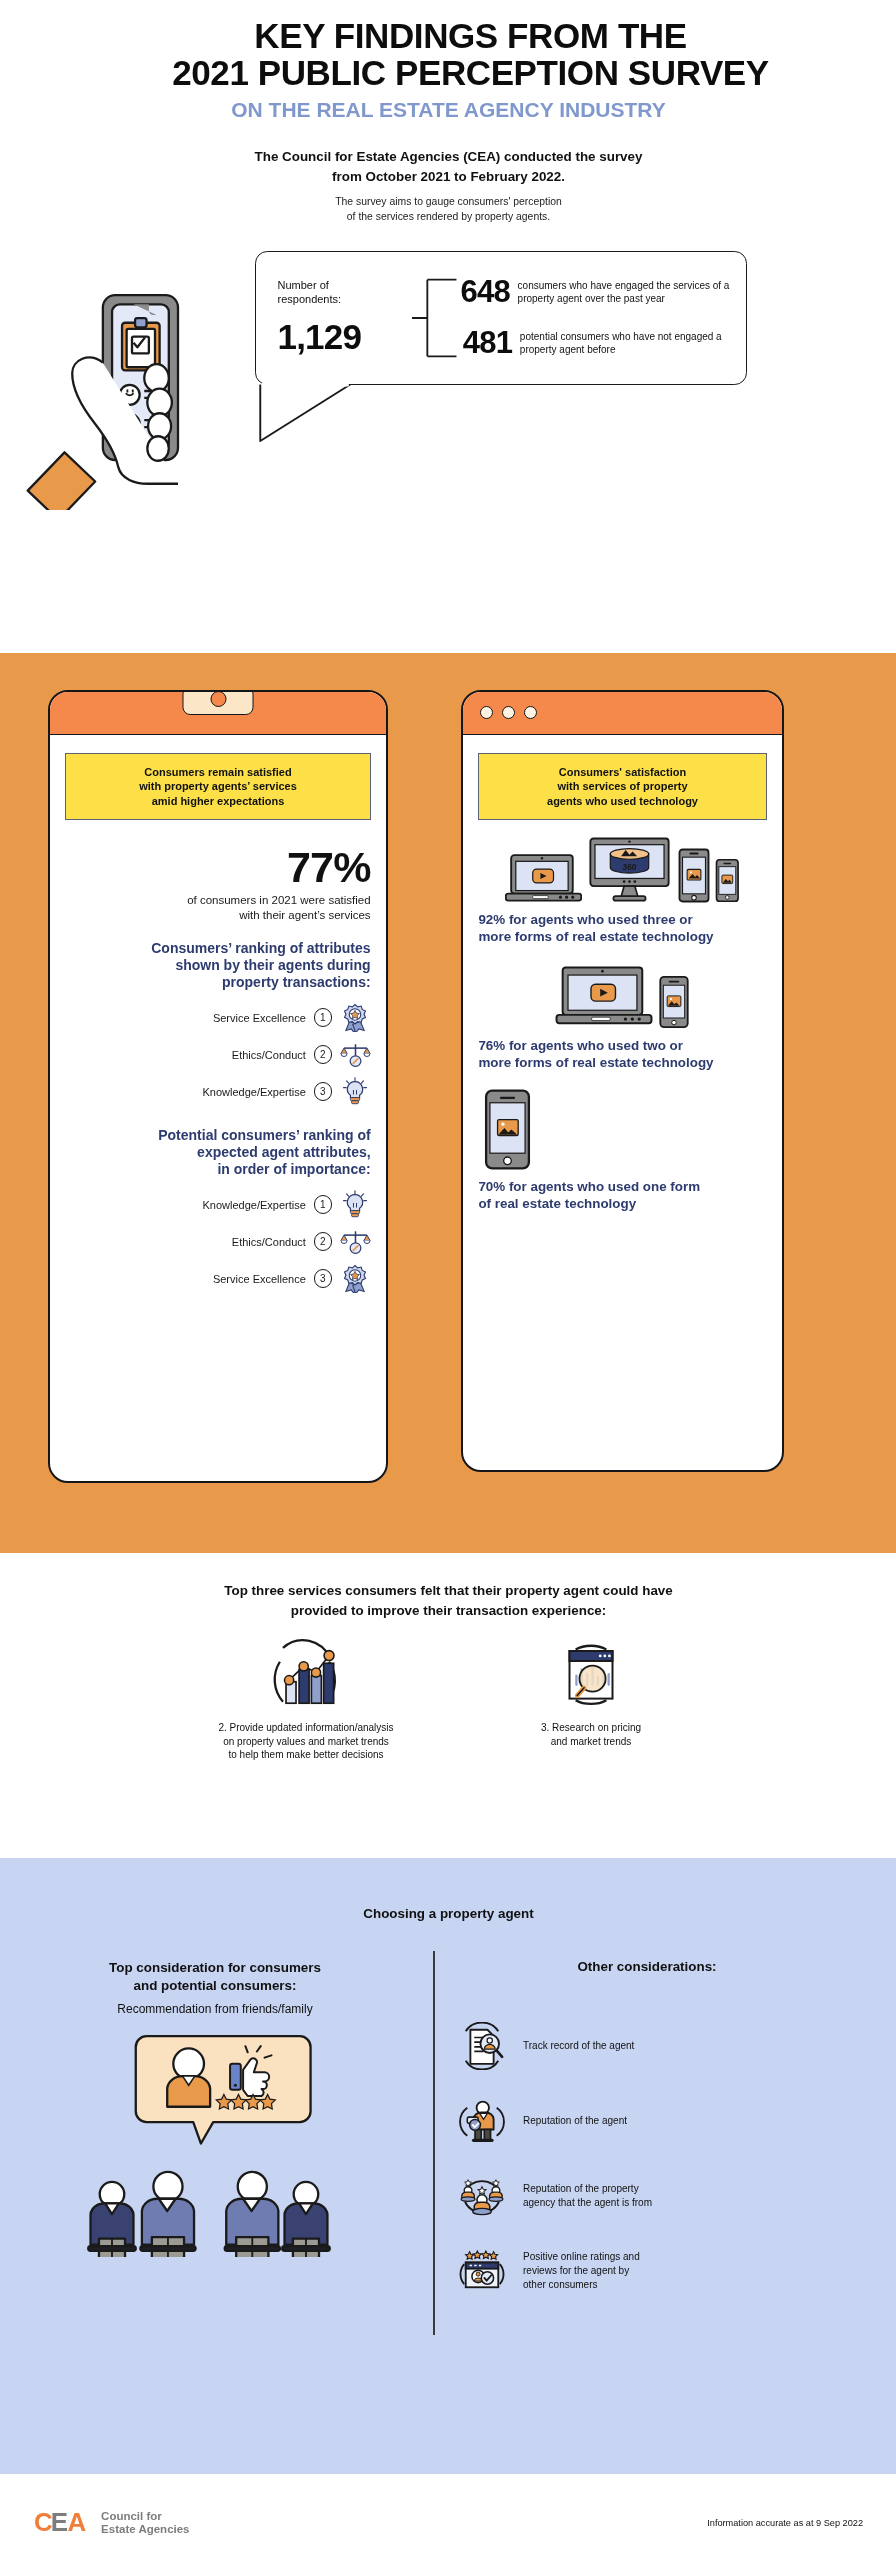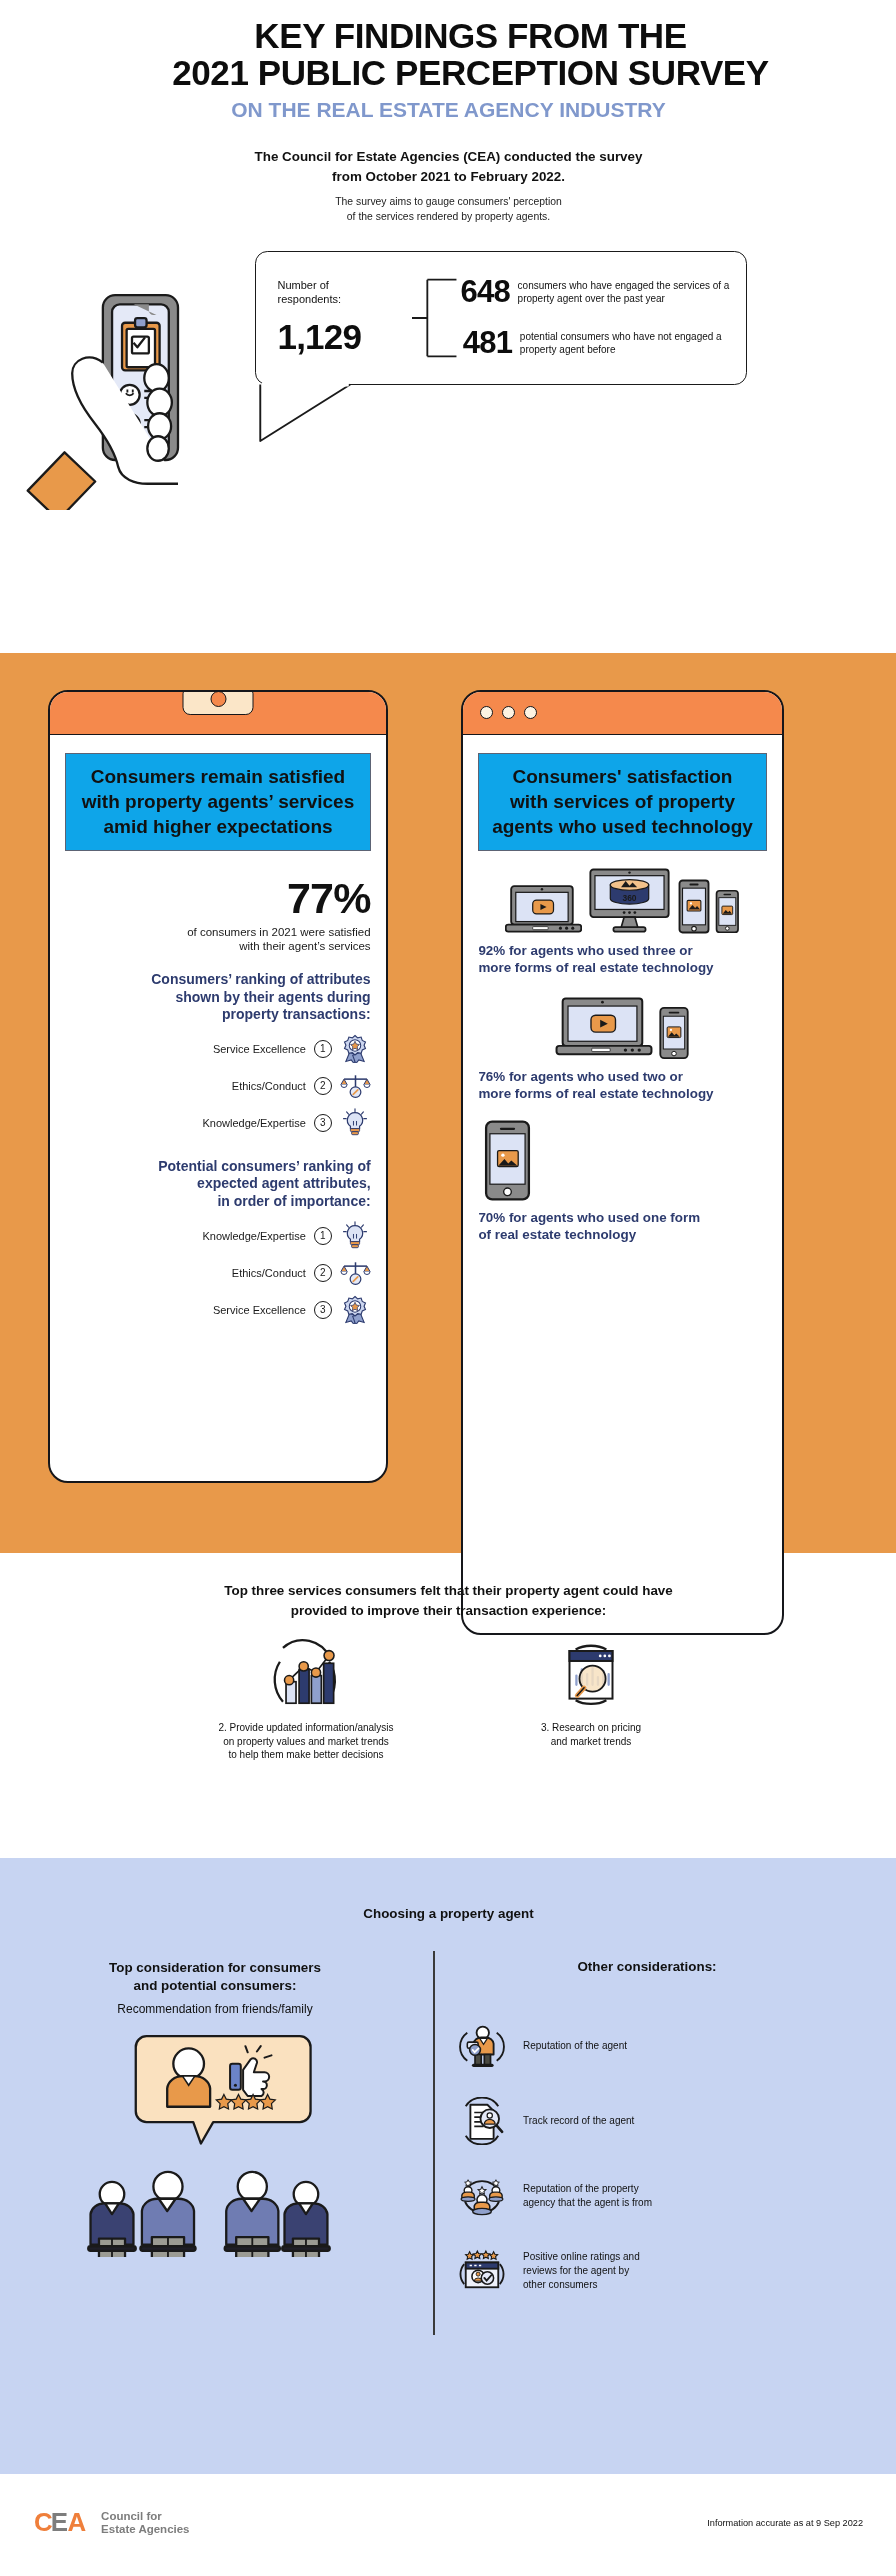--- a/index.html
+++ b/index.html
@@ -59,21 +59,21 @@
   
   .orange-band {
     position: absolute; left: 0; top: 653px; width: 897px; height: 900px;
     background: #e8994a;
   }
   .panel {
     position: absolute; background: #ffffff; border: 2.3px solid #15161a;
     border-radius: 20px; overflow: hidden;
   }
   .panel-left  { left: 48px;  top: 37px; width: 340px; height: 793px; }
-  .panel-right { left: 461px; top: 37px; width: 323px; height: 945px; }
+  .panel-right { left: 461px; top: 37px; width: 323px; height: 782px; }
   .panel-top {
     height: 43px; background: #f5894c; border-bottom: 1.9px solid #15161a;
     position: relative;
   }
   .clip {
     position:absolute; left: 50%; top: -9.2px; transform: translateX(-50%);
     width: 71px; height: 32px; background: #fbe6c8;
     border: 1.9px solid #15161a; border-radius: 10.8px 10.8px 7.7px 7.7px;
   }
   .clip:after {
@@ -82,23 +82,23 @@
     background:#f5894c; border: 1.9px solid #15161a;
   }
   .dots { position:absolute; left: 17px; top: 14px; display:flex; gap: 9.2px; }
   .dots i {
     display:block; width: 13px; height: 13px; border-radius:50%;
     background:#fdf3e2; border: 1.7px solid #15161a;
   }
   .panel-body { padding: 18.4px 15.4px 0 15.4px; }
 
   .callout {
-    border: 1.4px solid #5c6374; background: #0ea5e9;
+    border: 1.4px solid #5c6374; background: #fde047;
     padding: 10.8px 6.1px; text-align:center;
-    font-size: 19px; font-weight: bold; color:#111; line-height: 1.3;
+    font-size: 11px; font-weight: bold; color:#111; line-height: 1.3;
   }
   .big-pct { text-align:right; font-size: 43px; font-weight:bold; color:#111; margin-top: 23px; letter-spacing:-0.8px; }
   .pct-sub { text-align:right; font-size:11.5px; color:#1a1a1a; line-height:1.3; margin-top: 1.5px;}
   .rank-head {
     color:#2d3b6e; font-weight:bold; font-size: 14px; line-height:1.22;
     text-align:right; margin-top: 17px;
   }
   .rank-list { margin-top: 7.7px; }
   .rank-row { display:flex; align-items:center; justify-content:flex-end; gap: 7.7px; height: 37px; }
   .rank-label { font-size: 11px; color:#1a1a1a; }
@@ -609,54 +609,54 @@
       </div>
     </div>
 
     <div class="blue-right">
       <div class="other-head cond">Other considerations:</div>
       <div class="other-list">
 
         <div class="other-item">
           <span class="other-icon">
             <svg width="48" height="48" viewBox="0 0 62 62">
+              <path d="M10 12 a24 22 0 0 1 42 0" fill="none" stroke="#1a1a1a" stroke-width="2.4"></path>
+              <path d="M10 50 a24 22 0 0 0 42 0" fill="none" stroke="#1a1a1a" stroke-width="2.4"></path>
+              <path d="M16 10 h22 l8 8 v36 h-30z" fill="#ffffff" stroke="#1a1a1a" stroke-width="2.4" stroke-linejoin="round"></path>
+              <g stroke="#1a1a1a" stroke-width="2.2">
+                  <path d="M21 20 h18 M21 26 h18 M21 32 h18 M21 38 h12"></path>
+                </g>
+              <circle cx="41" cy="28" r="12" fill="#e4e9f7" stroke="#1a1a1a" stroke-width="2.4"></circle>
+              <circle cx="41" cy="24" r="3.4" fill="#ffffff" stroke="#1a1a1a" stroke-width="1.6"></circle>
+              <path d="M34 35 a7 6 0 0 1 14 0z" fill="#e8994a" stroke="#1a1a1a" stroke-width="1.6"></path>
+              <path d="M50 37 l7 8" stroke="#1a1a1a" stroke-width="3.4" stroke-linecap="round"></path>
+            </svg>
+          </span>
+          <span class="other-label cond">
+            <span>Track record of the agent</span>
+          </span>
+        </div>
+
+        <div class="other-item">
+          <span class="other-icon">
+            <svg width="48" height="48" viewBox="0 0 62 62">
               <path d="M12 14 a22 22 0 0 0 0 36" fill="none" stroke="#1a1a1a" stroke-width="2.4"></path>
               <path d="M50 14 a22 22 0 0 1 0 36" fill="none" stroke="#1a1a1a" stroke-width="2.4"></path>
               <circle cx="32" cy="14" r="8" fill="#ffffff" stroke="#1a1a1a" stroke-width="2.4"></circle>
               <path d="M20 42 v-14 a10 9 0 0 1 10 -8 h6 a10 9 0 0 1 10 8 v14z" fill="#e8994a" stroke="#1a1a1a" stroke-width="2.4" stroke-linejoin="round"></path>
               <path d="M28 21 h10 l-5 8z" fill="#ffffff" stroke="#1a1a1a" stroke-width="1.6"></path>
               <path d="M22 42 h8 v14 h-8z M34 42 h8 v14 h-8z" fill="#4a4a42" stroke="#1a1a1a" stroke-width="2.2"></path>
               <rect x="18" y="54" width="28" height="4" rx="2" fill="#1a1a1a"></rect>
               <rect x="12" y="26" width="14" height="8" rx="2" fill="#e4e9f7" stroke="#1a1a1a" stroke-width="2"></rect>
               <circle cx="22" cy="36" r="7" fill="#8fa0cc" stroke="#1a1a1a" stroke-width="2"></circle>
               <path d="M19 36 l2.5 3 l5 -5" stroke="#ffffff" stroke-width="2.2" fill="none" stroke-linecap="round"></path>
             </svg>
           </span>
           <span class="other-label cond">
             <span>Reputation of the agent</span>
-          </span>
-        </div>
-
-        <div class="other-item">
-          <span class="other-icon">
-            <svg width="48" height="48" viewBox="0 0 62 62">
-              <path d="M10 12 a24 22 0 0 1 42 0" fill="none" stroke="#1a1a1a" stroke-width="2.4"></path>
-              <path d="M10 50 a24 22 0 0 0 42 0" fill="none" stroke="#1a1a1a" stroke-width="2.4"></path>
-              <path d="M16 10 h22 l8 8 v36 h-30z" fill="#ffffff" stroke="#1a1a1a" stroke-width="2.4" stroke-linejoin="round"></path>
-              <g stroke="#1a1a1a" stroke-width="2.2">
-                  <path d="M21 20 h18 M21 26 h18 M21 32 h18 M21 38 h12"></path>
-                </g>
-              <circle cx="41" cy="28" r="12" fill="#e4e9f7" stroke="#1a1a1a" stroke-width="2.4"></circle>
-              <circle cx="41" cy="24" r="3.4" fill="#ffffff" stroke="#1a1a1a" stroke-width="1.6"></circle>
-              <path d="M34 35 a7 6 0 0 1 14 0z" fill="#e8994a" stroke="#1a1a1a" stroke-width="1.6"></path>
-              <path d="M50 37 l7 8" stroke="#1a1a1a" stroke-width="3.4" stroke-linecap="round"></path>
-            </svg>
-          </span>
-          <span class="other-label cond">
-            <span>Track record of the agent</span>
           </span>
         </div>
 
         <div class="other-item">
           <span class="other-icon">
             <svg width="48" height="48" viewBox="0 0 62 62">
               <path d="M9 26 a23 20 0 0 1 44 0" fill="none" stroke="#1a1a1a" stroke-width="2.4"></path>
               <path d="M9 38 a23 20 0 0 0 44 0" fill="none" stroke="#1a1a1a" stroke-width="2.4"></path>
               <g>
                 <circle cx="13" cy="24" r="5" fill="#ffffff" stroke="#1a1a1a" stroke-width="1.8"></circle>

